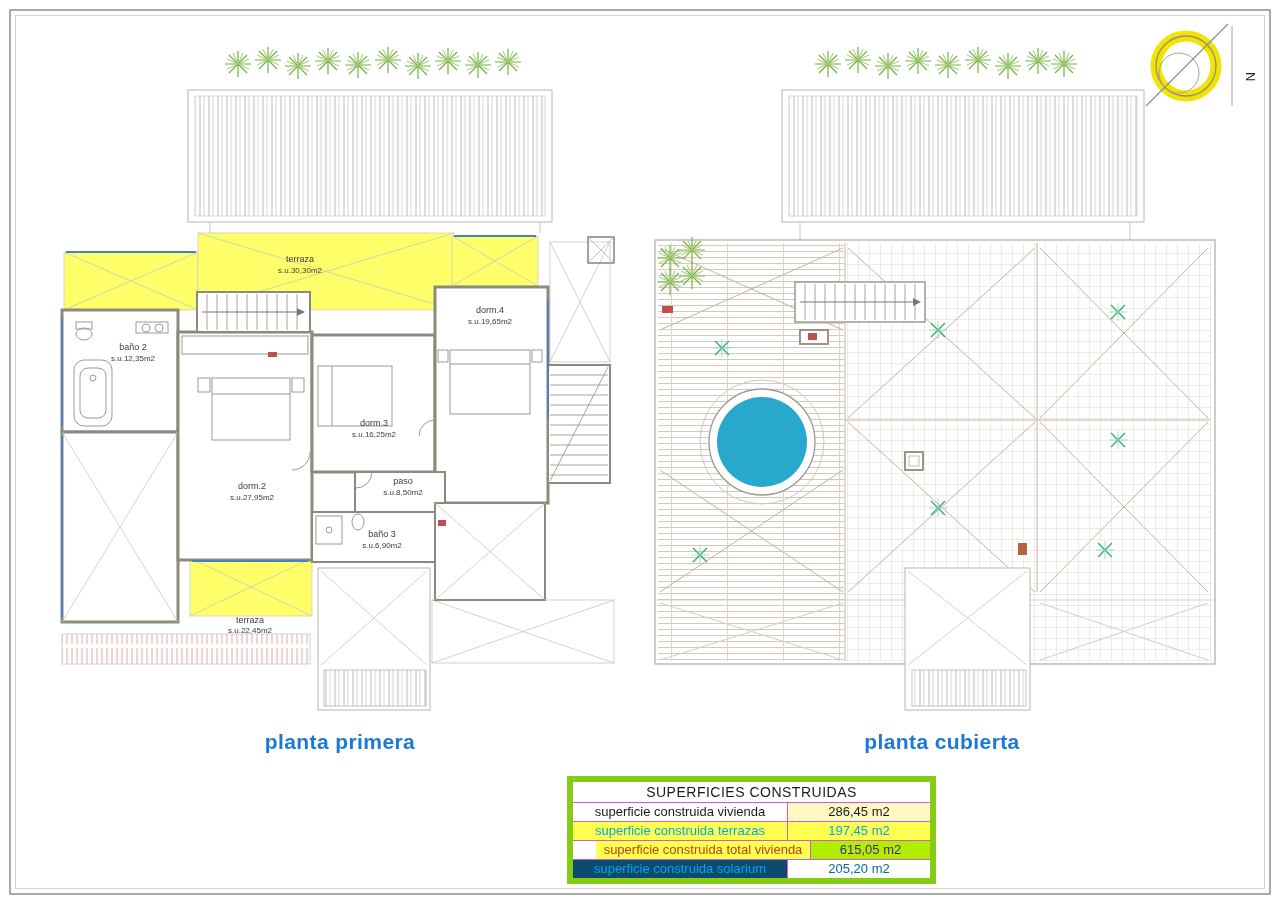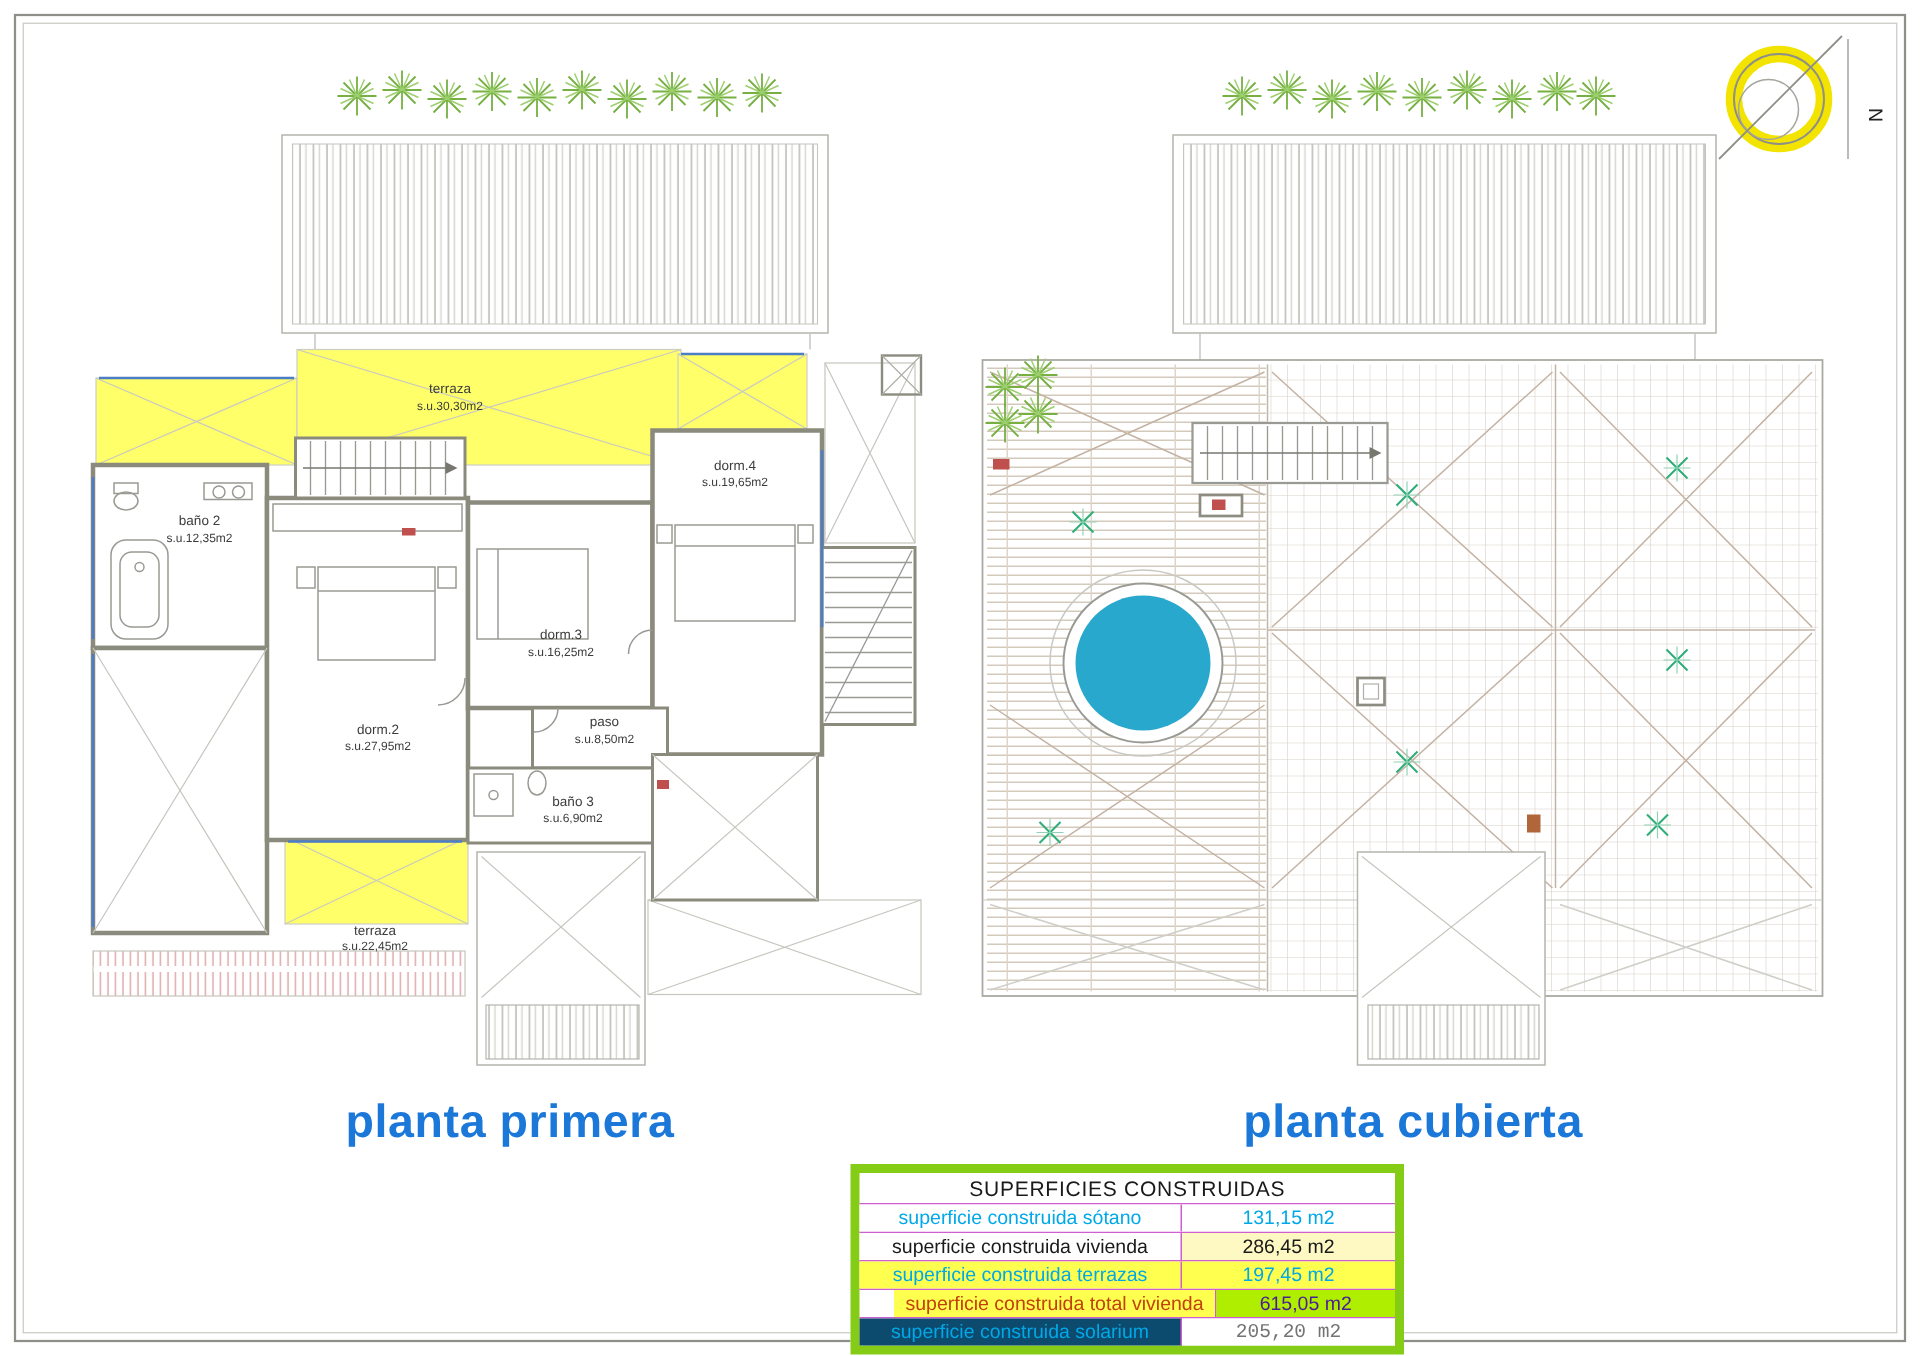--- a/index.html
+++ b/index.html
@@ -2,21 +2,21 @@
 <html><head>
 <meta charset="utf-8">
 <style>
   html,body{margin:0;padding:0;background:#e8e8e8;}
   .page{position:relative;width:1280px;height:904px;background:#ffffff;overflow:hidden;
         font-family:"Liberation Sans",sans-serif;}
   .plan-svg{position:absolute;left:0;top:0;width:1280px;height:904px;}
   svg text{font-family:"Liberation Sans",sans-serif;}
   .rl{font-size:9px;fill:#3c3c3c;}
   .rl2{font-size:8px;fill:#3c3c3c;}
-  .title{position:absolute;color:#1b78d8;font-size:31px;font-weight:700;text-align:center;letter-spacing:.4px;}
+  .title{position:absolute;color:#1b78d8;font-size:21px;font-weight:700;text-align:center;letter-spacing:.4px;}
   .title-left{left:175px;top:730px;width:330px;}
   .title-right{left:777px;top:730px;width:330px;}
   .areas{position:absolute;left:567px;top:776px;width:369px;background:#fff;
          border:6px solid #84cc16;box-sizing:border-box;}
   .t-title{height:20px;line-height:20px;text-align:center;font-size:14px;color:#1a1a1a;
            letter-spacing:.5px;border-bottom:1px solid #cf5fd0;}
   .t-row{display:flex;height:18px;line-height:18px;font-size:13px;border-bottom:1px solid #cf5fd0;}
   .t-row:last-child{border-bottom:none;}
   .t-label{width:214px;text-align:center;border-right:1px solid #cf5fd0;white-space:nowrap;overflow:hidden;}
   .t-value{flex:1;text-align:center;white-space:nowrap;}
@@ -281,34 +281,30 @@
   </g>
 </svg>
 
   <div class="title title-left" style="color: rgb(27, 120, 216);">planta primera</div>
   <div class="title title-right" style="color: rgb(27, 120, 216);">planta cubierta</div>
 
   <div class="areas">
     <div class="t-title">SUPERFICIES CONSTRUIDAS</div>
 
     <div class="t-row">
-      <div class="t-label" style="background: rgb(255, 255, 255); color: rgb(0, 168, 232);">superficie construida sótano</div>
-      <div class="t-value" style="background: rgb(255, 255, 255); color: rgb(0, 168, 232);">131,15 m2</div>
-    </div>
-    <div class="t-row">
       <div class="t-label" style="background: rgb(255, 255, 255); color: rgb(26, 26, 26);">superficie construida vivienda</div>
       <div class="t-value" style="background: #fef9c3; color: rgb(26, 26, 26);">286,45 m2</div>
     </div>
     <div class="t-row">
       <div class="t-label" style="background: rgb(255, 255, 79); color: rgb(0, 168, 232);">superficie construida terrazas</div>
       <div class="t-value" style="background: rgb(255, 255, 79); color: rgb(0, 168, 232);">197,45 m2</div>
     </div>
     <div class="t-row">
       <div class="t-label" style="background: rgb(255, 255, 79); color: #c2410c; margin-left: 23px;">superficie construida total vivienda</div>
       <div class="t-value" style="background: rgb(176, 238, 0); color: #4c1d95;">615,05 m2</div>
     </div>
     <div class="t-row">
       <div class="t-label" style="background: #0c4a6e; color: rgb(0, 168, 232);">superficie construida solarium</div>
-      <div class="t-value" style="background: rgb(255, 255, 255); color: #737373; font-family: Liberation Mono, monospace;">205,20 m2</div>
+      <div class="t-value" style="background: rgb(255, 255, 255); color: #0369a1;">205,20 m2</div>
     </div>
   </div>
 
 </div>
 
 </body></html>

